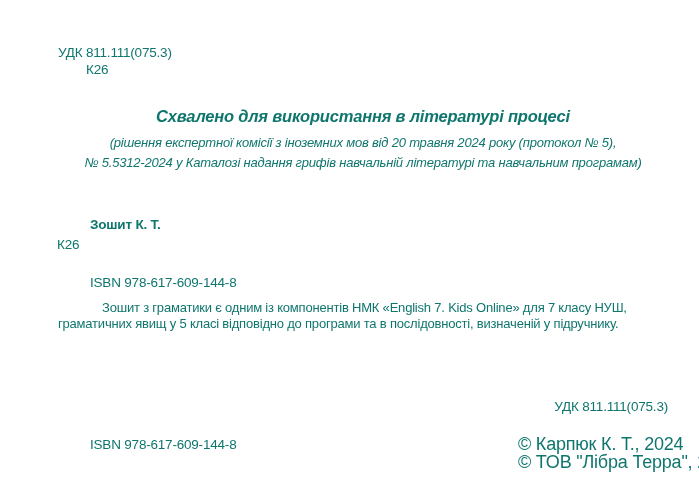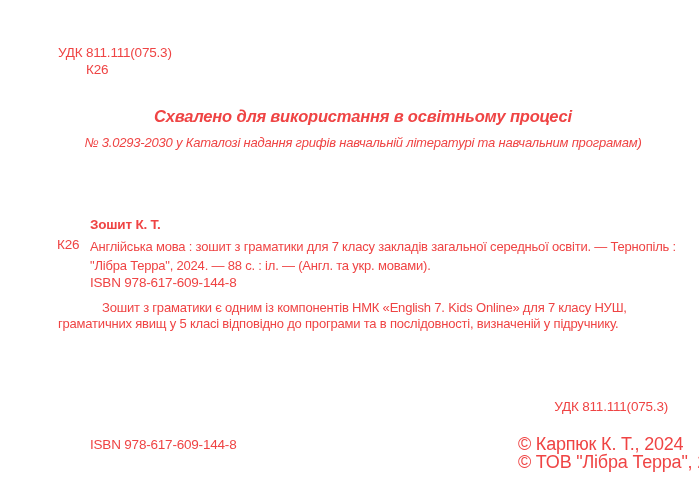--- a/index.html
+++ b/index.html
@@ -2,21 +2,21 @@
 <html><head>
 <meta charset="utf-8">
 <style>
   html, body { margin: 0; padding: 0; background: #ffffff; }
   .page {
     position: relative;
     width: 699px;
     height: 483px;
     background: #ffffff;
     font-family: "Liberation Sans", sans-serif;
-    color: #ef4444;
+    color: #0f766e;
     font-size: 13px;
     letter-spacing: -0.2px;
     overflow: hidden;
   }
   .abs { position: absolute; white-space: nowrap; }
 
   .udc-top { top: 44px; left: 58px; line-height: 17px; font-size: 13.5px; }
   .udc-top .sign { margin-left: 28px; }
 
   .approval { top: 106px; left: 58px; width: 610px; text-align: center; white-space: nowrap; }
@@ -48,32 +48,29 @@
 <body>
 
 <div class="page">
 
   <div class="abs udc-top">
     <div>УДК 811.111(075.3)</div>
     <div class="sign">К26</div>
   </div>
 
   <div class="abs approval">
-    <div class="approval-heading">Схвалено для використання в освітньому процесі</div>
-    <div class="approval-note">№ 3.0293-2030 у Каталозі надання грифів навчальній літературі та навчальним програмам)</div>
+    <div class="approval-heading">Схвалено для використання в літературі процесі</div>
+    <div class="approval-note">(рішення експертної комісії з іноземних мов від 20 травня 2024 року (протокол № 5),</div>
+    <div class="approval-note">№ 5.5312-2024 у Каталозі надання грифів навчальній літературі та навчальним програмам)</div>
   </div>
 
   <div class="abs author">Зошит К. Т.</div>
 
   <div class="abs entry-label">К26</div>
 
-  <div class="abs citation">
-    <div>Англійська мова : зошит з граматики для 7 класу закладів загальної середньої освіти. — Тернопіль :</div>
-    <div>"Лібра Терра", 2024. — 88 с. : іл. — (Англ. та укр. мовами).</div>
-  </div>
 
   <div class="abs entry-isbn">ISBN 978-617-609-144-8</div>
 
   <div class="abs annotation">
     <div class="para">
       <div class="line indent">Зошит з граматики є одним із компонентів НМК «English 7. Kids Online» для 7 класу НУШ,</div>
       <div class="line">граматичних явищ у 5 класі відповідно до програми та в послідовності, визначеній у підручнику.</div>
     </div>
   </div>
 

